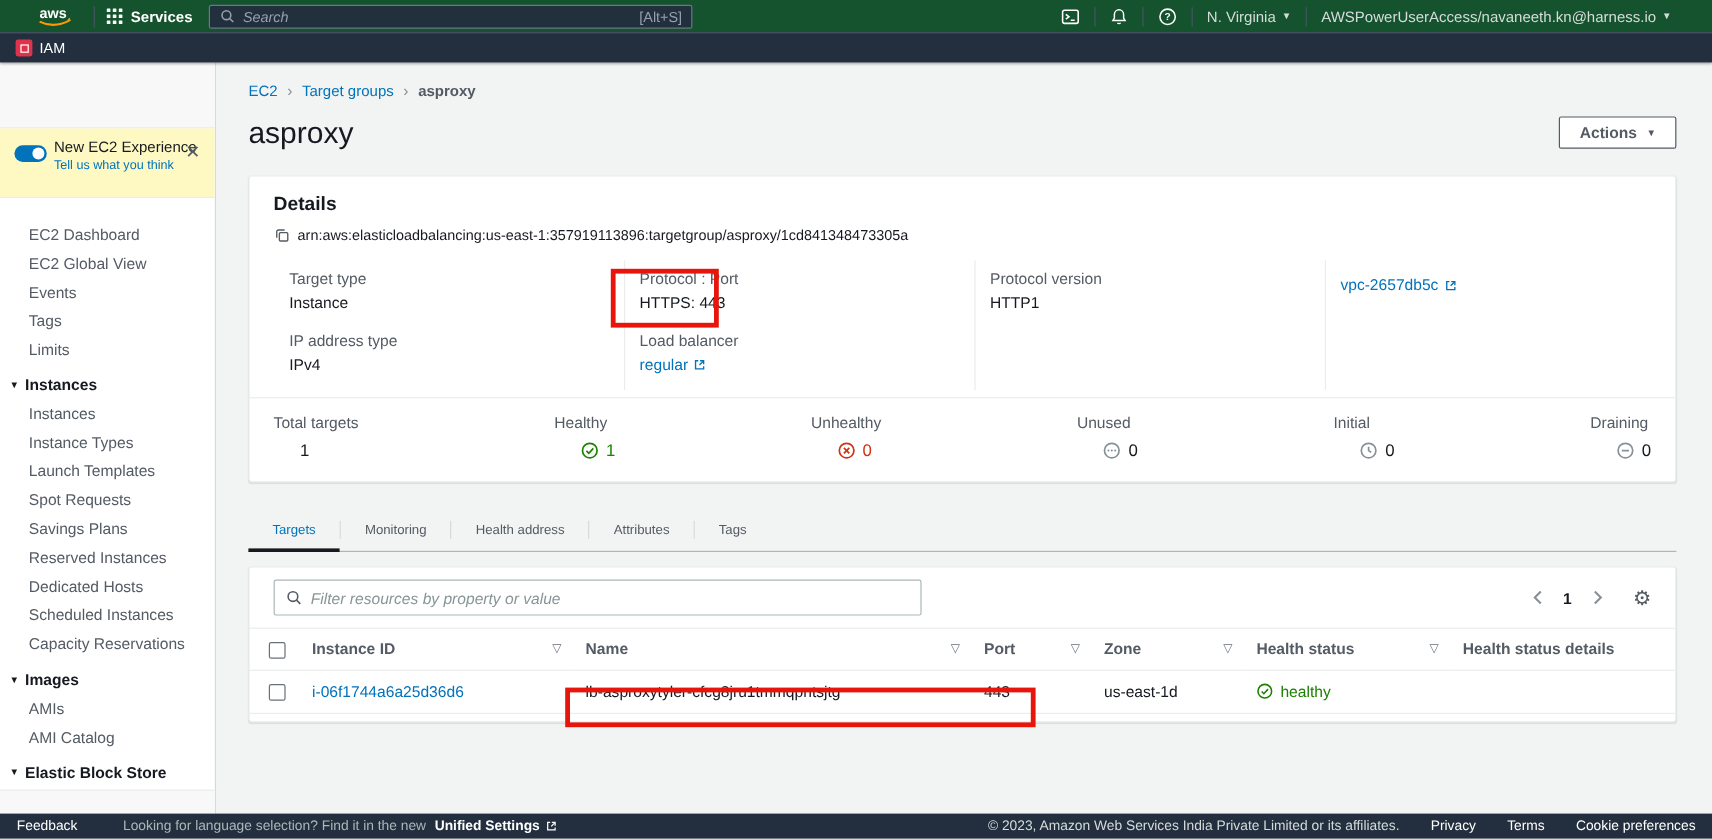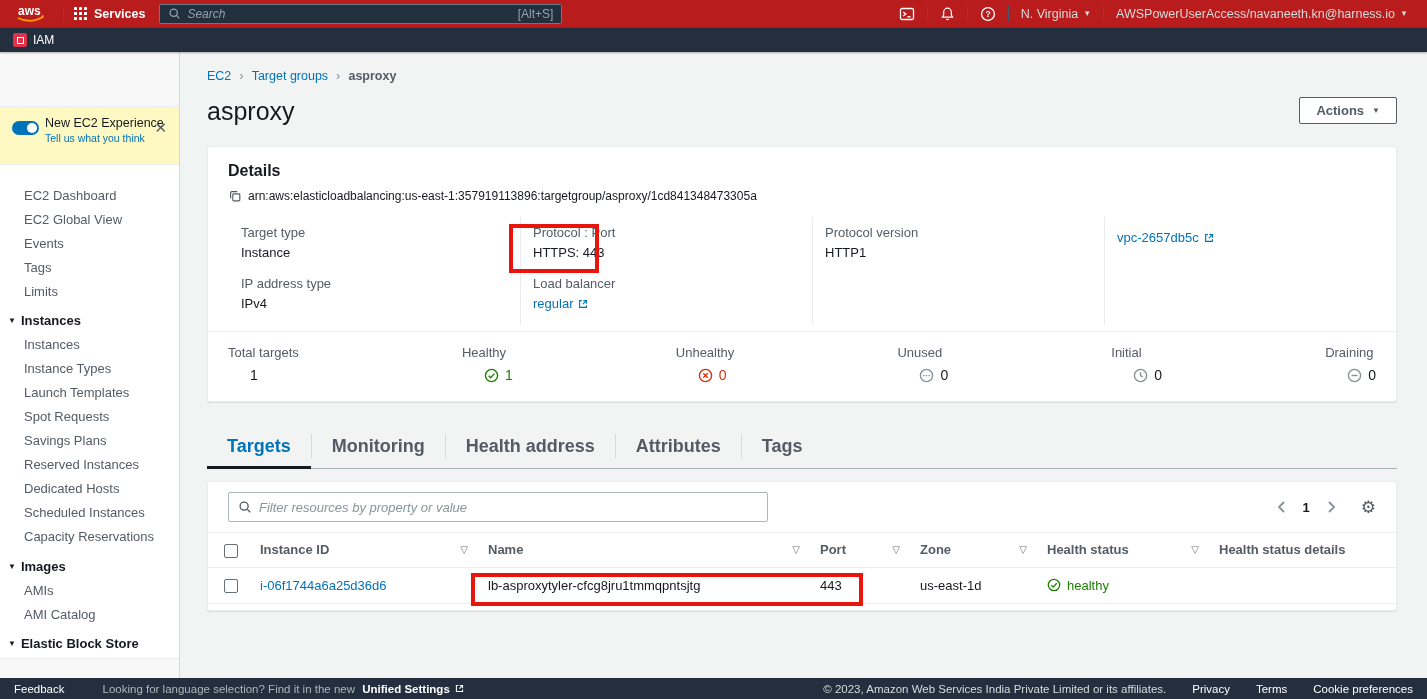--- a/index.html
+++ b/index.html
@@ -1,20 +1,20 @@
 <!DOCTYPE html>
 <html><head>
 <meta charset="utf-8">
 <style>
   * { margin:0; padding:0; box-sizing:border-box; }
   html,body { width:1427px; height:699px; overflow:hidden; }
   body { font-family:"Liberation Sans","DejaVu Sans",sans-serif; font-size:13px; color:#16191f; background:#f2f3f3; position:relative; }
 
   
-  .topbar { height:27px; background:#b91c1c; display:flex; align-items:center; padding:0 7px; color:#fff; }
+  .topbar { height:27px; background:#14532d; display:flex; align-items:center; padding:0 22px; color:#fff; }
   .aws-logo { display:flex; align-items:center; margin:0 6px 0 8px; cursor:pointer; }
   .tb-divider { width:1px; height:18px; background:#48546a; margin:0 10px; }
   .services { display:flex; align-items:center; gap:7px; font-size:12.5px; font-weight:700; cursor:pointer; }
   .grid-icon { display:grid; grid-template-columns:repeat(3,3px); grid-gap:2px; }
   .grid-icon i { width:3px; height:3px; background:#fff; border-radius:0.5px; }
   .search-box { margin-left:14px; width:403px; height:20px; background:#222f3d; border:1px solid #6b7687; border-radius:2px; display:flex; align-items:center; padding:0 8px; gap:6px; }
   .search-box input { flex:1; background:transparent; border:none; outline:none; color:#d5dbdb; font-size:12px; font-style:italic; font-family:inherit; }
   .search-box input::placeholder { color:#95a0b1; }
   .search-shortcut { color:#95a0b1; font-size:12px; }
   .tb-right { margin-left:auto; display:flex; align-items:center; }
@@ -76,21 +76,21 @@
   .f-link { color:#0073bb; cursor:pointer; display:inline-flex; align-items:center; gap:4px; }
   .hdivider { border-top:1px solid #eaeded; }
   .summary-row { display:flex; justify-content:space-between; padding:13px 20px 18px 20px; }
   .stat .f-value { padding-left:22px; display:flex; align-items:center; gap:6px; font-size:14px; margin-top:7px; }
   .stat-num { color:#16191f; }
   .stat-num.green { color:#1d8102; }
   .stat-num.red { color:#d13212; }
 
   
   .tabs { display:flex; align-items:stretch; margin-top:24px; border-bottom:1px solid #aab7b8; }
-  .tab { padding:10px 20px 9px 20px; font-size:18px; font-weight:700; color:#545b64; cursor:pointer; border-bottom:3px solid transparent; margin-bottom:-1px; }
+  .tab { padding:10px 20px 9px 20px; font-size:11px; font-weight:400; color:#545b64; cursor:pointer; border-bottom:3px solid transparent; margin-bottom:-1px; }
   .tab.active { color:#0073bb; border-bottom-color:#16191f; }
   .tab-divider { width:1px; background:#d5dbdb; margin:8px 0 10px 0; }
 
   
   .targets-card { margin-top:12px; padding-bottom:6px; }
   .rt-head { display:flex; align-items:center; justify-content:space-between; padding:13px 20px 0 20px; }
   .rt-title { font-size:16px; font-weight:700; }
   .rt-count { font-weight:400; color:#687078; }
   .rt-actions { display:flex; align-items:center; gap:10px; }
   .rt-filterrow { display:flex; align-items:center; justify-content:space-between; padding:10px 20px 10px 20px; }

